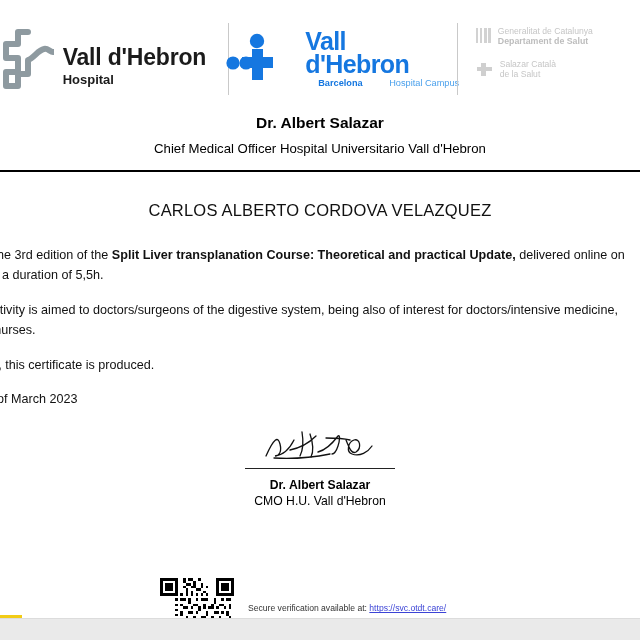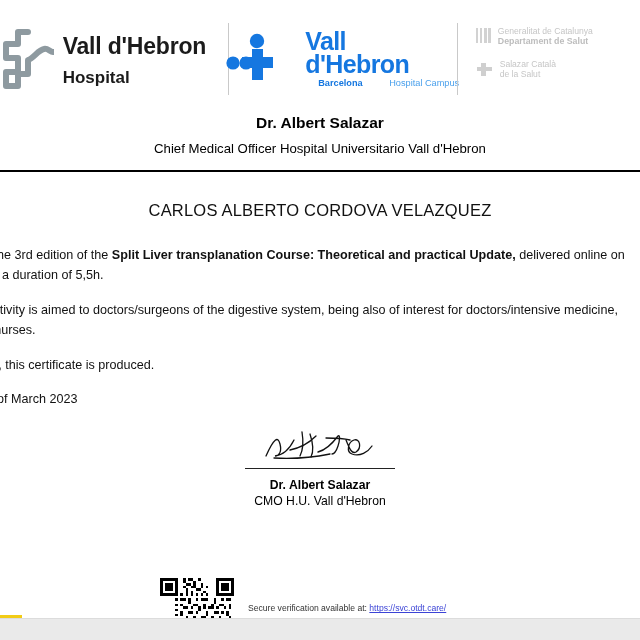--- a/index.html
+++ b/index.html
@@ -67,23 +67,23 @@
   .vh-grey { display: flex; align-items: flex-end; gap: 9px; }
   .vh-grey-mark { width: 56px; height: 62px; }
   .vh-grey-text { line-height: 1; padding-bottom: 4px; font-weight: bold; }
   .vh-grey-text .l1 {
     font-size: 23px;
     color: #1b1b1b;
     letter-spacing: -0.2px;
     white-space: nowrap;
   }
   .vh-grey-text .l2 {
-    font-size: 17px;
+    font-size: 13px;
     color: #1b1b1b;
-    margin-top: 11px;
+    margin-top: 4px;
   }
 
   
   .vh-blue { display: flex; align-items: center; gap: 25px; }
   .vh-blue-mark { width: 54px; height: 52px; }
   .vh-blue-text { line-height: 0.92; }
   .vh-blue-text .b1,
   .vh-blue-text .b2 {
     font-size: 25px;
     font-weight: bold;

